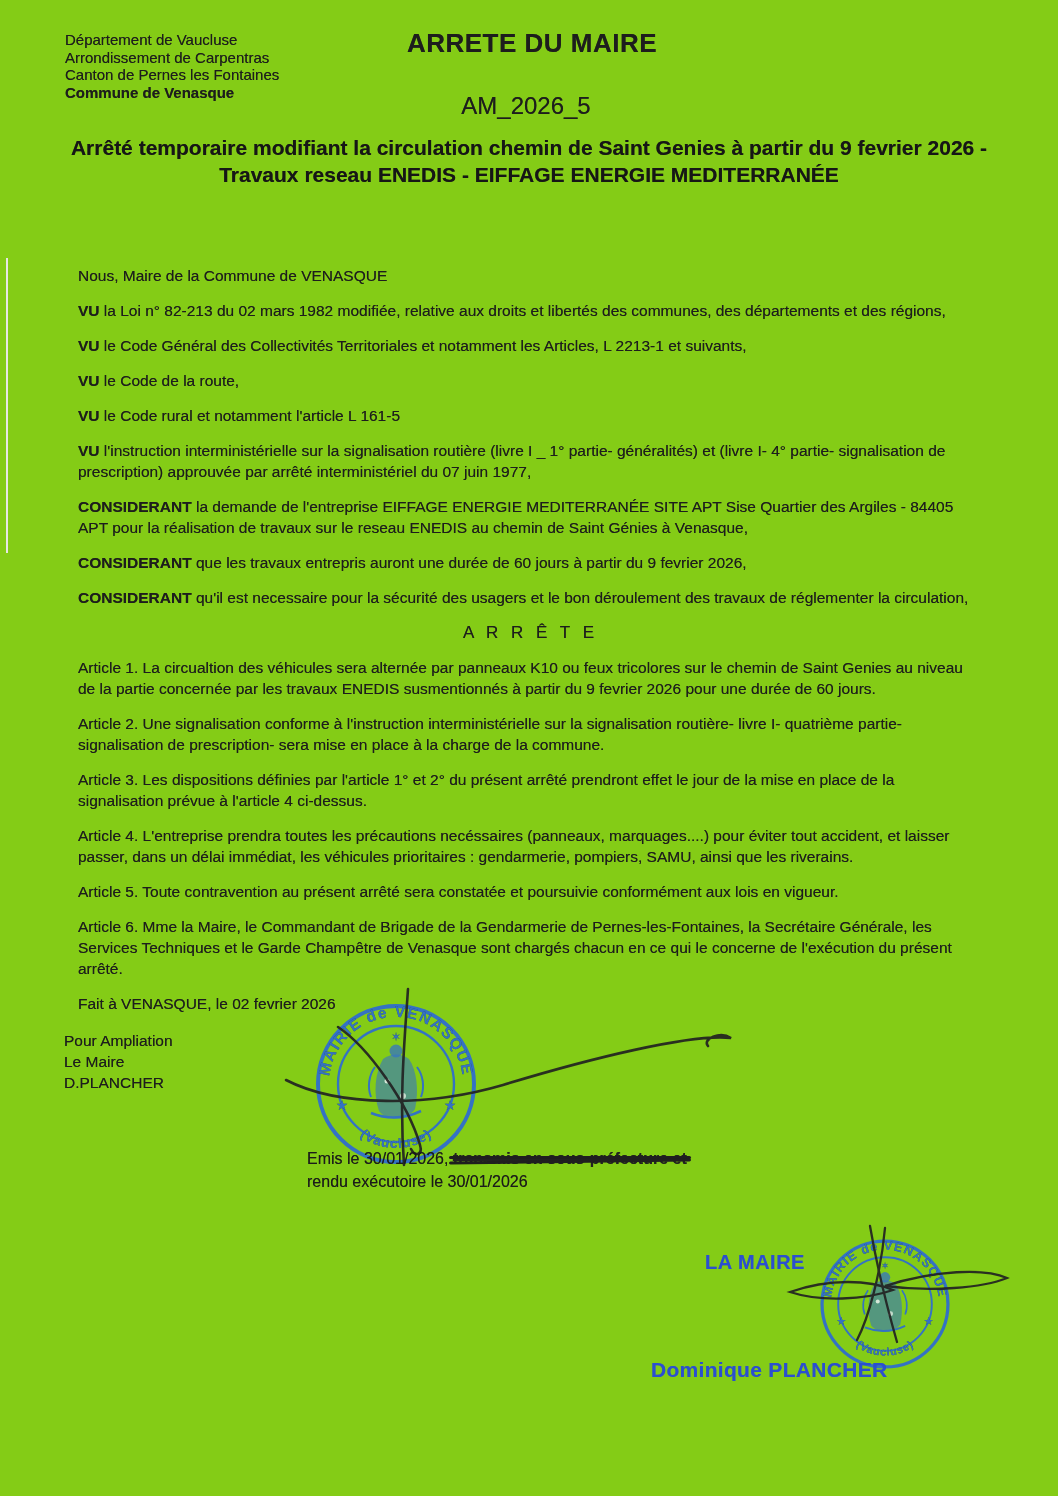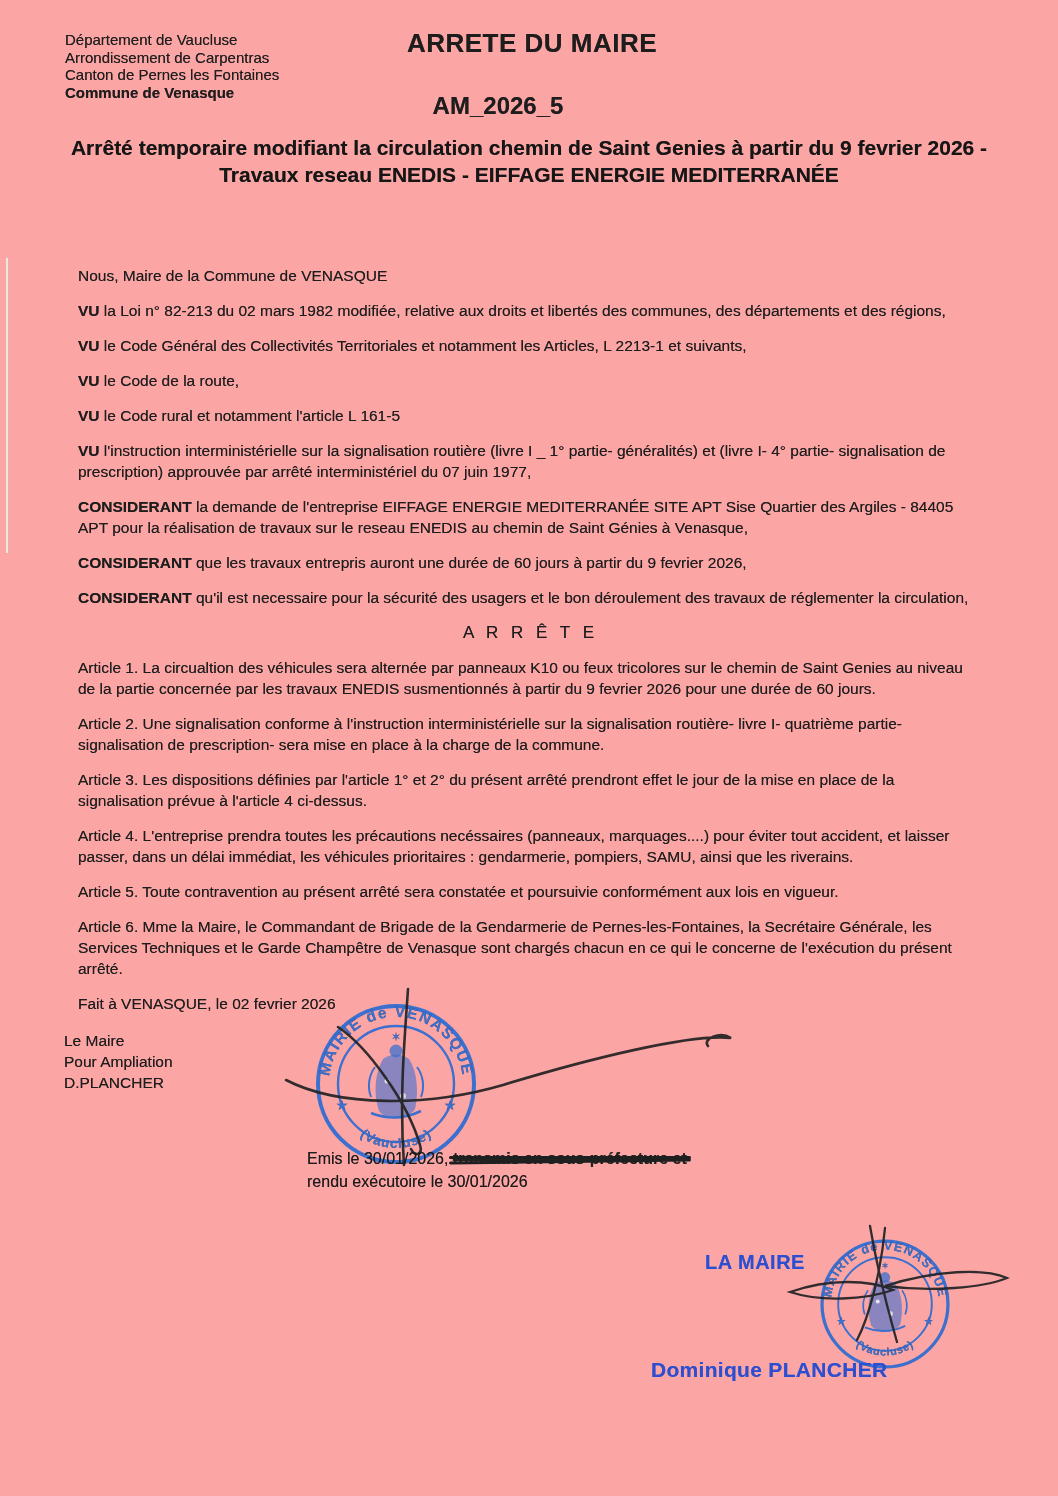--- a/index.html
+++ b/index.html
@@ -1,27 +1,27 @@
 <!DOCTYPE html>
 <html><head>
 <meta charset="utf-8">
 <style>
   html,body{margin:0;padding:0;background:#ffffff;}
   .page{
-    position:relative;width:1058px;height:1496px;background:#fca5a5;
+    position:relative;width:1058px;height:1496px;background:#84cc16;
     font-family:"Liberation Sans",sans-serif;color:#1d1d1d;overflow:hidden;
     text-shadow:0 0 .5px rgba(25,25,25,.65);
   }
   
   .issuer{position:absolute;left:65px;top:31px;font-size:15px;line-height:17.5px;}
   .issuer div:last-child{font-weight:700;}
   .doc-heading{position:absolute;left:532px;top:28px;transform:translateX(-50%);
     font-size:26px;font-weight:700;letter-spacing:.5px;white-space:nowrap;}
-  .doc-ref{position:absolute;left:498px;top:92px;transform:translateX(-50%);
-    font-size:24px;font-weight:700;white-space:nowrap;}
+  .doc-ref{position:absolute;left:526px;top:92px;transform:translateX(-50%);
+    font-size:24px;font-weight:400;white-space:nowrap;}
   .doc-title{position:absolute;left:40px;right:40px;top:134px;margin:0;
     text-align:center;font-size:21px;line-height:27px;font-weight:700;color:#161616;}
   
   .body{position:absolute;left:64px;top:251px;width:933px;font-size:15.5px;line-height:21px;}
   .body p{margin:14px;}
   .b{font-weight:700;}
   .considerant-block{margin-top:14px;}
   .arrete-heading{margin-top:5px;text-align:center;font-weight:400;font-size:17px;letter-spacing:4px;}
   .article{margin-top:16px;}
   .fait{margin-top:19px;}
@@ -77,22 +77,22 @@
     <p class="article">Article 1. La circualtion des véhicules sera alternée par panneaux K10 ou feux tricolores sur le chemin de Saint Genies au niveau de la partie concernée par les travaux ENEDIS susmentionnés à partir du 9 fevrier 2026 pour une durée de 60 jours.</p>
     <p class="article">Article 2. Une signalisation conforme à l'instruction interministérielle sur la signalisation routière- livre I- quatrième partie- signalisation de prescription- sera mise en place à la charge de la commune.</p>
     <p class="article">Article 3. Les dispositions définies par l'article 1° et 2° du présent arrêté prendront effet le jour de la mise en place de la signalisation prévue à l'article 4 ci-dessus.</p>
     <p class="article">Article 4. L'entreprise prendra toutes les précautions necéssaires (panneaux, marquages....) pour éviter tout accident, et laisser passer, dans un délai immédiat, les véhicules prioritaires : gendarmerie, pompiers, SAMU, ainsi que les riverains.</p>
     <p class="article">Article 5. Toute contravention au présent arrêté sera constatée et poursuivie conformément aux lois en vigueur.</p>
     <p class="article">Article 6. Mme la Maire, le Commandant de Brigade de la Gendarmerie de Pernes-les-Fontaines, la Secrétaire Générale, les Services Techniques et le Garde Champêtre de Venasque sont chargés chacun en ce qui le concerne de l'exécution du présent arrêté.</p>
 
     <p class="fait">Fait à VENASQUE, le 02 fevrier 2026</p>
 
     <div class="ampliation">
+      <div>Pour Ampliation</div>
       <div>Le Maire</div>
-      <div>Pour Ampliation</div>
       <div>D.PLANCHER</div>
     </div>
   </div>
 
   <svg class="stamp1" width="166" height="166" viewBox="0 0 166 166">
     <g fill="none" stroke="#2e6cd2">
       <circle cx="83" cy="83" r="78" stroke-width="4"></circle>
       <circle cx="83" cy="83" r="58" stroke-width="2.4"></circle>
     </g>
     <defs>

